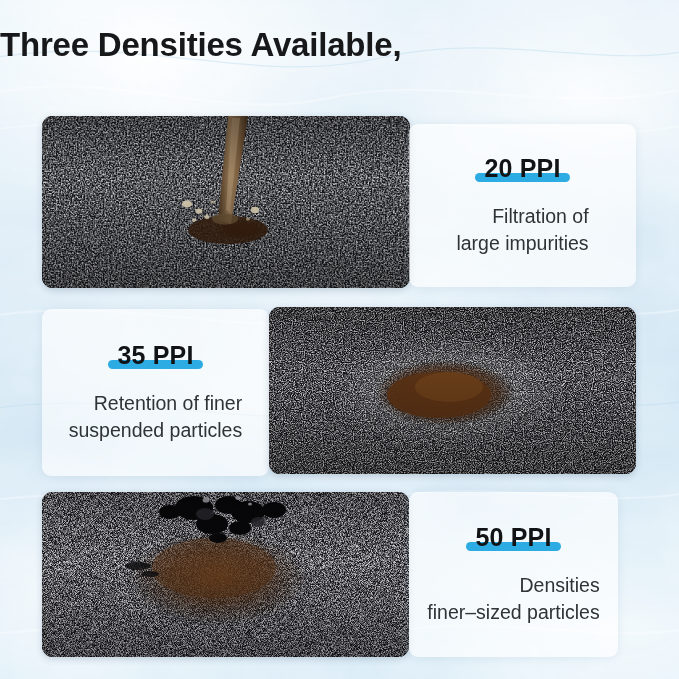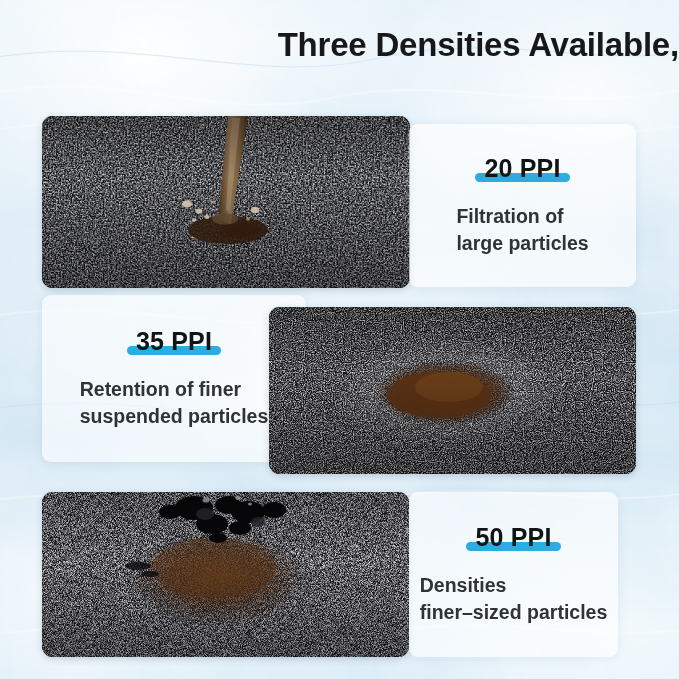--- a/index.html
+++ b/index.html
@@ -36,21 +36,21 @@
     inset: 0;
     opacity: 0.9;
   }
 
   
   .title {
     position: absolute;
     left: 0;
     top: 24px;
     width: 679px;
-    text-align: right;
+    text-align: left;
     color: #17181a;
     font-size: 33px;
     font-weight: bold;
     line-height: 42px;
     letter-spacing: -0.2px;
   }
   .title-line { display: block; white-space: nowrap; }
 
   
   .photo {
@@ -93,25 +93,25 @@
   .ppi-text {
     position: relative;
     z-index: 2;
     font-size: 25px;
     font-weight: bold;
     color: #111315;
     letter-spacing: 0.2px;
     white-space: nowrap;
   }
   .desc {
-    text-align: left;
+    text-align: right;
     color: #2f3336;
     font-size: 19.5px;
     line-height: 27px;
-    font-weight: bold;
+    font-weight: normal;
   }
   .desc span { display: block; white-space: nowrap; }
 </style>
 </head>
 <body>
 
 <div id="stage">
 
   <div class="bg-base"></div>
   <svg class="bg-ripples" width="679" height="679" viewBox="0 0 679 679">
@@ -207,25 +207,25 @@
     </svg>
   </div>
 
   <div class="card" style="left:409px; top:124px; width:227px; height:163px;">
     <div class="ppi-wrap">
       <span class="ppi-bar"></span>
       <span class="ppi-text">20 PPI</span>
     </div>
     <div class="desc">
       <span>Filtration of</span>
-      <span>large particles</span>
-    </div>
-  </div>
-
-  <div class="card" style="left:42px; top:295px; width:264px; height:167px;">
+      <span>large impurities</span>
+    </div>
+  </div>
+
+  <div class="card" style="left:42px; top:309px; width:227px; height:167px;">
     <div class="ppi-wrap">
       <span class="ppi-bar"></span>
       <span class="ppi-text">35 PPI</span>
     </div>
     <div class="desc">
       <span>Retention of finer</span>
       <span>suspended particles</span>
     </div>
   </div>
 

